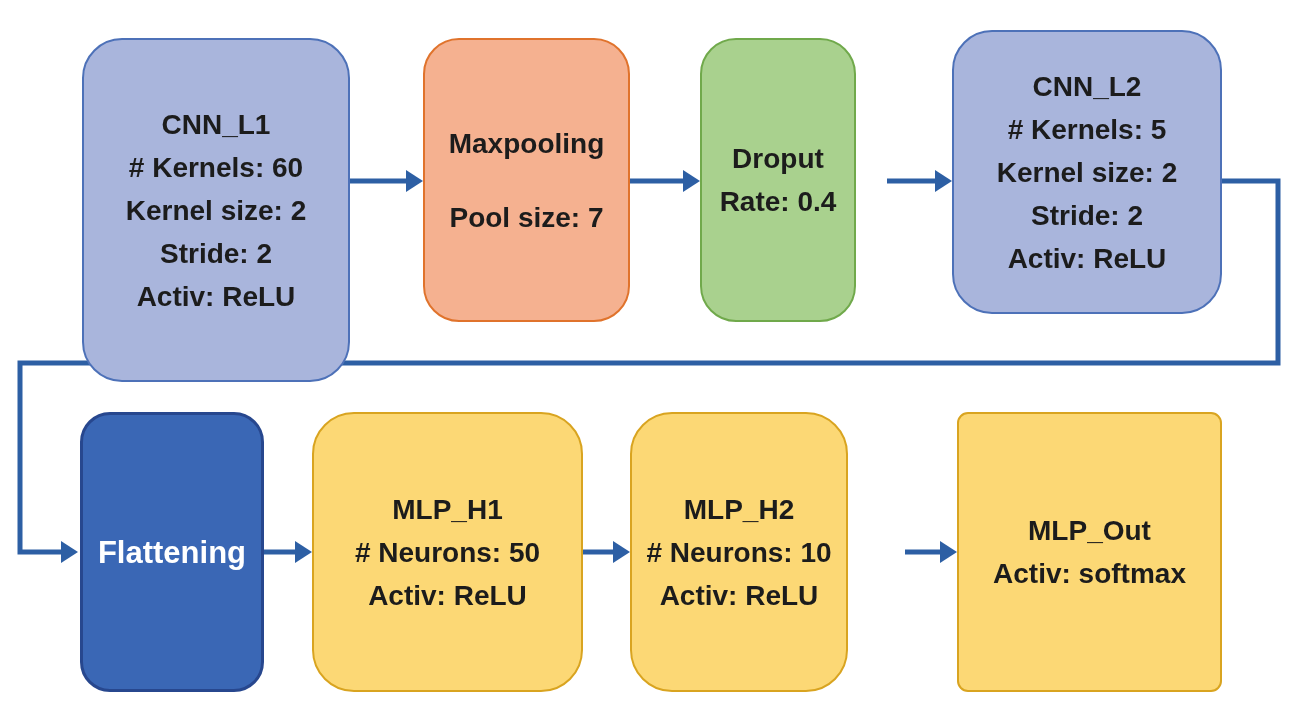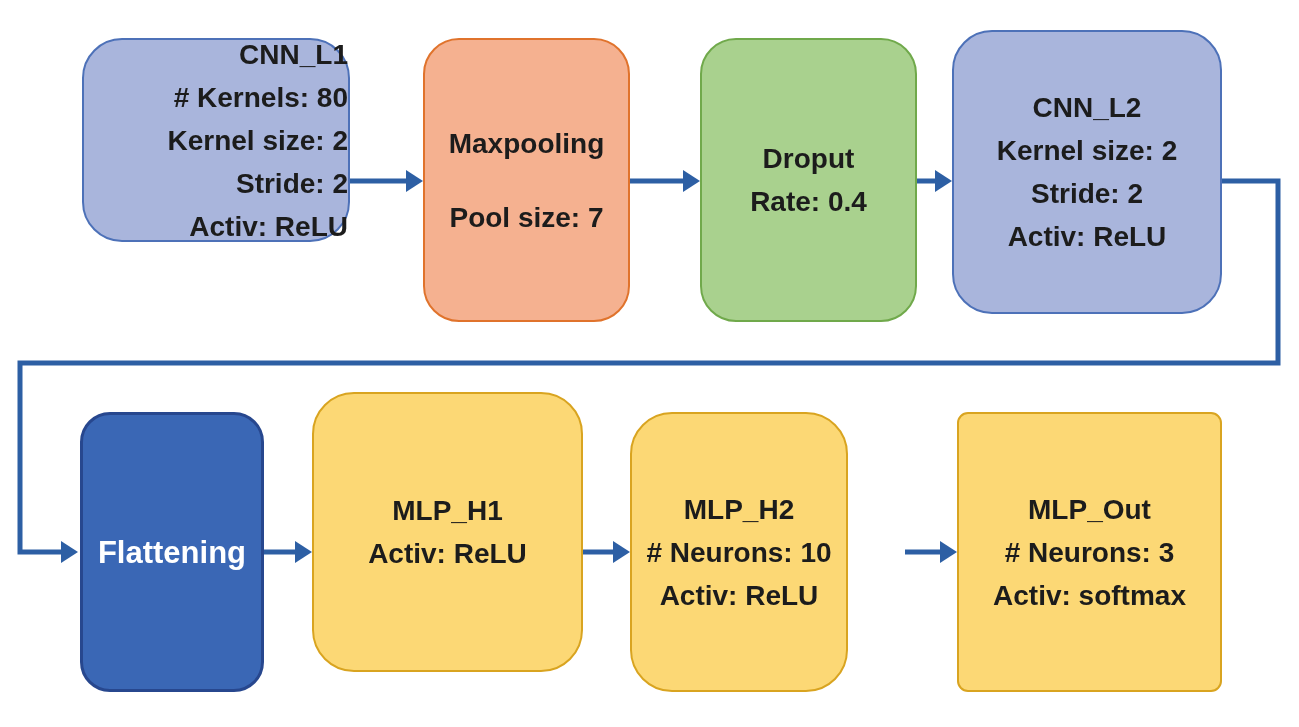--- a/index.html
+++ b/index.html
@@ -81,59 +81,60 @@
       <line x1="583" y1="552" x2="613" y2="552" stroke-width="5" style="stroke: rgb(45, 95, 164);"></line>
       <polygon points="613,541 630,552 613,563" style="fill: rgb(45, 95, 164);"></polygon>
     </g>
 
     <g>
       <line x1="905" y1="552" x2="940" y2="552" stroke-width="5" style="stroke: rgb(45, 95, 164);"></line>
       <polygon points="940,541 957,552 940,563" style="fill: rgb(45, 95, 164);"></polygon>
     </g>
   </svg>
 
-  <div class="node" style="left: 82px; top: 38px; width: 268px; height: 204px; border-radius: 40px; background: rgb(169, 181, 220); border-color: rgb(77, 113, 184); color: rgb(28, 28, 28); align-items: flex-end;">
+  <div class="node" style="left: 82px; top: 38px; width: 268px; height: 344px; border-radius: 40px; background: rgb(169, 181, 220); border-color: rgb(77, 113, 184); color: rgb(28, 28, 28);">
     <div class="ln">CNN_L1</div>
-    <div class="ln"># Kernels: 80</div>
+    <div class="ln"># Kernels: 60</div>
     <div class="ln">Kernel size: 2</div>
     <div class="ln">Stride: 2</div>
     <div class="ln">Activ: ReLU</div>
   </div>
 
   <div class="node" style="left: 423px; top: 38px; width: 207px; height: 284px; border-radius: 36px; background: rgb(245, 177, 144); border-color: rgb(224, 115, 44); color: rgb(28, 28, 28); gap: 31px;">
     <div class="ln">Maxpooling</div>
     <div class="ln">Pool size: 7</div>
   </div>
 
-  <div class="node" style="left: 700px; top: 38px; width: 217px; height: 284px; border-radius: 36px; background: rgb(169, 209, 142); border-color: rgb(112, 169, 75); color: rgb(28, 28, 28);">
+  <div class="node" style="left: 700px; top: 38px; width: 156px; height: 284px; border-radius: 36px; background: rgb(169, 209, 142); border-color: rgb(112, 169, 75); color: rgb(28, 28, 28);">
     <div class="ln">Droput</div>
     <div class="ln">Rate: 0.4</div>
   </div>
 
   <div class="node" style="left: 952px; top: 30px; width: 270px; height: 284px; border-radius: 40px; background: rgb(169, 181, 220); border-color: rgb(77, 113, 184); color: rgb(28, 28, 28);">
     <div class="ln">CNN_L2</div>
+    <div class="ln"># Kernels: 5</div>
     <div class="ln">Kernel size: 2</div>
     <div class="ln">Stride: 2</div>
     <div class="ln">Activ: ReLU</div>
   </div>
 
   <div class="node node-flattening" style="left: 80px; top: 412px; width: 184px; height: 280px; border-radius: 30px; background: rgb(58, 103, 181); border-color: rgb(39, 71, 142); color: rgb(255, 255, 255);">
     <div class="ln">Flattening</div>
   </div>
 
-  <div class="node" style="left: 312px; top: 392px; width: 271px; height: 280px; border-radius: 42px; background: rgb(252, 216, 117); border-color: rgb(217, 164, 32); color: rgb(28, 28, 28);">
+  <div class="node" style="left: 312px; top: 412px; width: 271px; height: 280px; border-radius: 42px; background: rgb(252, 216, 117); border-color: rgb(217, 164, 32); color: rgb(28, 28, 28);">
     <div class="ln">MLP_H1</div>
+    <div class="ln"># Neurons: 50</div>
     <div class="ln">Activ: ReLU</div>
   </div>
 
   <div class="node" style="left: 630px; top: 412px; width: 218px; height: 280px; border-radius: 42px; background: rgb(252, 216, 117); border-color: rgb(217, 164, 32); color: rgb(28, 28, 28);">
     <div class="ln">MLP_H2</div>
     <div class="ln"># Neurons: 10</div>
     <div class="ln">Activ: ReLU</div>
   </div>
 
   <div class="node" style="left: 957px; top: 412px; width: 265px; height: 280px; border-radius: 11px; background: rgb(252, 216, 117); border-color: rgb(217, 164, 32); color: rgb(28, 28, 28);">
     <div class="ln">MLP_Out</div>
-    <div class="ln"># Neurons: 3</div>
     <div class="ln">Activ: softmax</div>
   </div>
 
 </div>
 
 </body></html>

